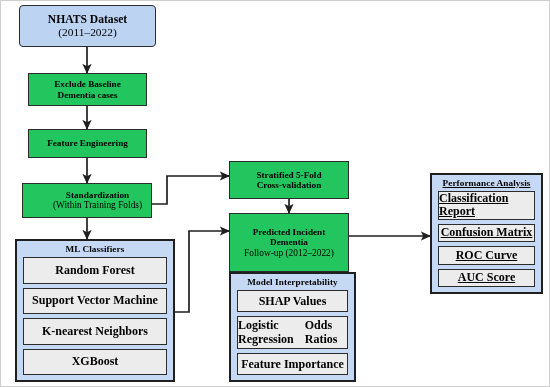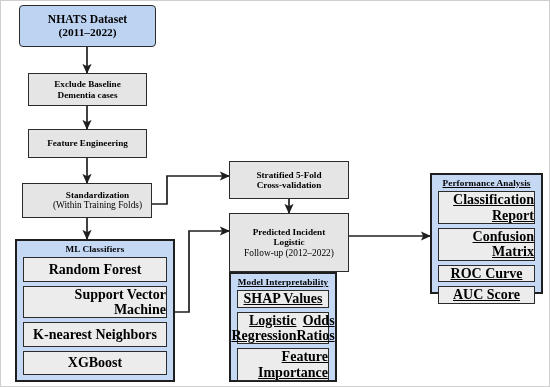--- a/index.html
+++ b/index.html
@@ -26,21 +26,21 @@
     display: flex;
     flex-direction: column;
     align-items: center;
     justify-content: center;
     text-align: center;
     line-height: 1.12;
     color: #000000;
   }
   
   .proc {
-    background: #e5e5e5;
+    background: #22c55e;
     border: 1.6px solid #2b2b2b;
     font-weight: bold;
     font-size: 9.2px;
     text-align: center;
   }
   
   .terminal {
     background: #bdd3f2;
     border: 1.6px solid #2b2b2b;
     border-radius: 4px;
@@ -67,35 +67,35 @@
     box-sizing: border-box;
     display: flex;
     flex-direction: column;
     gap: 4px;
     flex: 1;
   }
   .chip {
     background: #ececec;
     border: 1.6px solid #2b2b2b;
     font-weight: bold;
-    font-size: 14px;
+    font-size: 12px;
     display: flex;
     align-items: center;
     justify-content: center;
-    text-align: right;
+    text-align: left;
     line-height: 1.1;
     flex: 1;
     box-sizing: border-box;
   }
   .sub {
     font-weight: normal;
     font-size: 9.4px;
   }
   .sub-lg {
-    font-weight: bold;
+    font-weight: normal;
     font-size: 11.4px;
   }
   svg.wires {
     position: absolute;
     left: 0; top: 0;
     width: 550px; height: 387px;
     pointer-events: none;
   }
 </style>
 </head>
@@ -160,25 +160,25 @@
     </div>
   </div>
 
   <div class="node proc" style="left:228px; top:160px; width:120px; height:38px;">
     <div>Stratified 5-Fold</div>
     <div>Cross-validation</div>
   </div>
 
   <div class="node proc" style="left:228px; top:212px; width:120px; height:59px;">
     <div>Predicted Incident</div>
-    <div>Logistic</div>
+    <div>Dementia</div>
     <div class="sub">Follow-up (2012–2022)</div>
   </div>
 
-  <div class="node group" style="left:228px; top:271px; width:108px; height:110px;text-decoration:underline;">
+  <div class="node group" style="left:228px; top:271px; width:127px; height:110px;">
     <div class="group-title">Model Interpretability</div>
     <div class="group-items">
       <div class="chip">SHAP Values</div>
       <div class="chip" style="flex:1.6;">
           <div>Logistic Regression</div>
           <div>Odds Ratios</div>
         </div>
       <div class="chip">Feature Importance</div>
     </div>
   </div>

